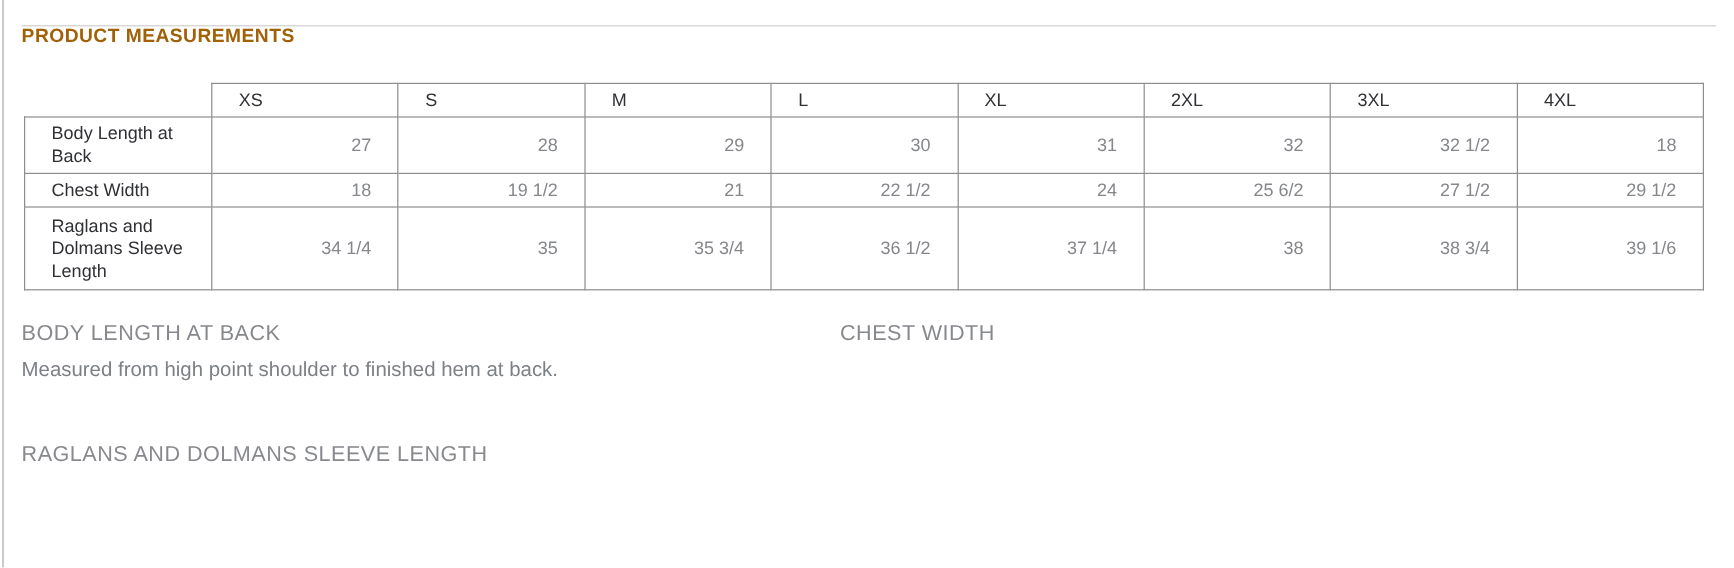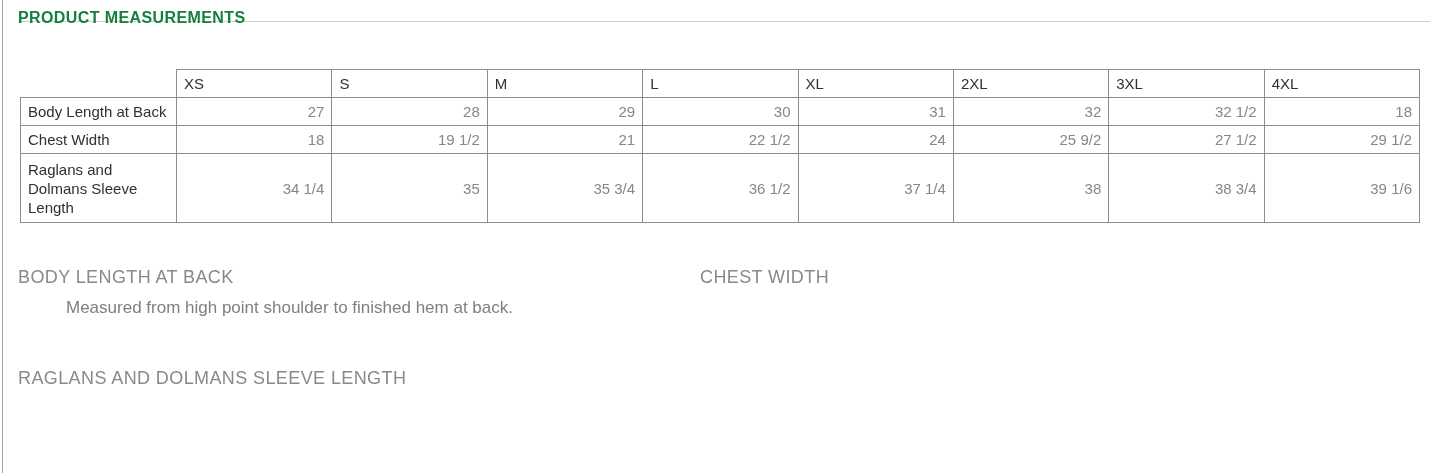--- a/index.html
+++ b/index.html
@@ -17,38 +17,38 @@
     background: #a8a8aa;
   }
   .top-rule {
     position: absolute;
     left: 18px; top: 21px;
     width: 1412px; height: 1px;
     background: #cfcfcf;
   }
   .page-title {
     position: absolute;
-    left: 18px; top: 9px;
+    left: 18px; top: 22px;
     font-size: 16px;
     font-weight: bold;
     letter-spacing: 0.4px;
-    color: #15803d;
+    color: #a16207;
   }
   table.measurements {
     position: absolute;
     left: 20px; top: 69px;
     width: 1399px;
     border-collapse: collapse;
     table-layout: fixed;
     font-size: 15px;
   }
   table.measurements th,
   table.measurements td {
     border: 1px solid #8d8d8d;
-    padding: 4px 7px;
+    padding: 4px 22px;
     text-align: left;
     vertical-align: middle;
     font-weight: normal;
     line-height: 19px;
   }
   table.measurements th.corner {
     border: none;
     background: transparent;
   }
   table.measurements thead tr { height: 28px; }
@@ -65,21 +65,20 @@
     font-weight: normal;
     letter-spacing: 0.4px;
     line-height: 22px;
     color: #87898d;
   }
   .def p {
     margin-top: 9px;
     font-size: 17px;
     line-height: 21px;
     color: #7d8084;
-    margin-left: 48px;
   }
   .def-body-length { left: 18px; top: 266px; }
   .def-chest-width { left: 700px; top: 266px; }
   .def-raglans     { left: 18px; top: 367px; }
 </style>
 </head>
 <body>
 
 <div class="panel-left-edge"></div>
 <div class="top-rule"></div>
@@ -123,21 +122,21 @@
       <td>32 1/2</td>
       <td>18</td>
     </tr>
     <tr>
       <th>Chest Width</th>
       <td>18</td>
       <td>19 1/2</td>
       <td>21</td>
       <td>22 1/2</td>
       <td>24</td>
-      <td>25 9/2</td>
+      <td>25 6/2</td>
       <td>27 1/2</td>
       <td>29 1/2</td>
     </tr>
     <tr class="tall">
       <th>Raglans and Dolmans Sleeve Length</th>
       <td>34 1/4</td>
       <td>35</td>
       <td>35 3/4</td>
       <td>36 1/2</td>
       <td>37 1/4</td>

